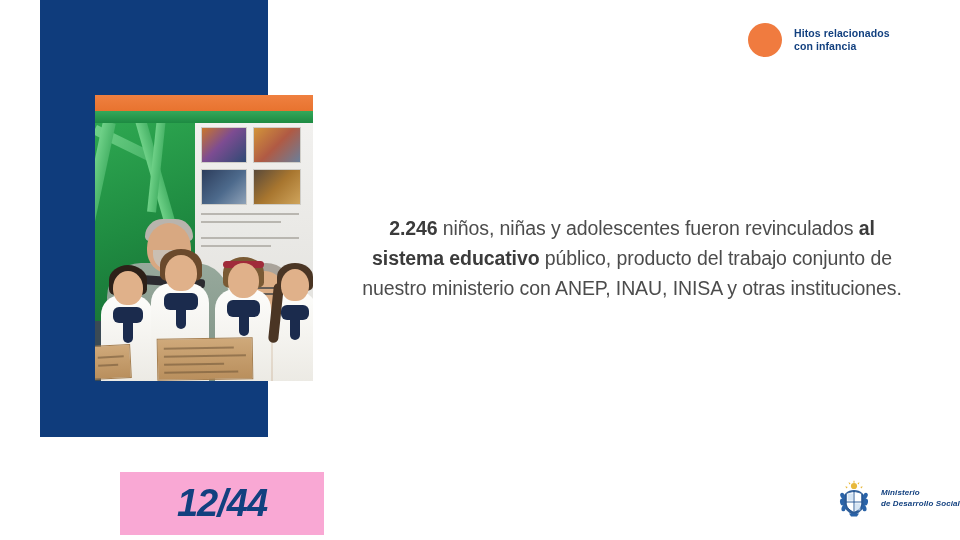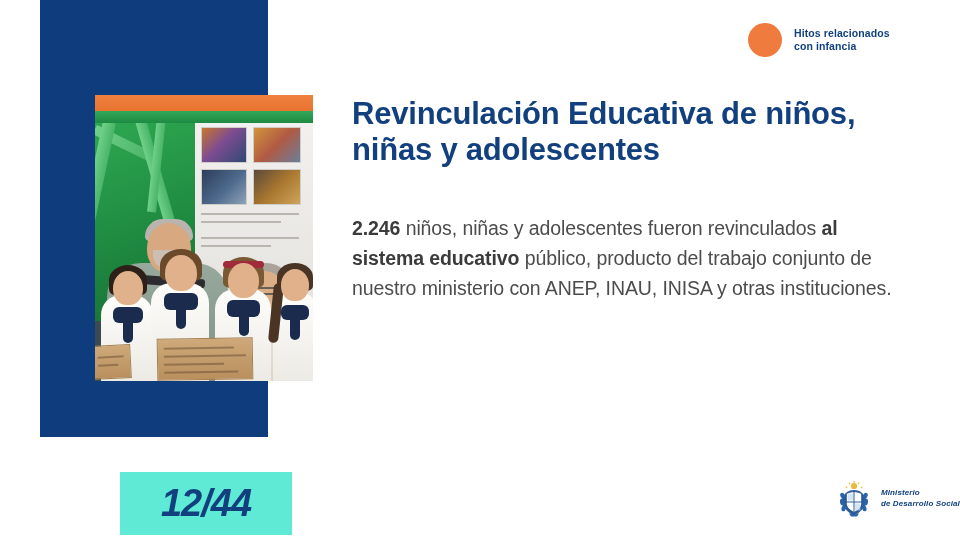--- a/index.html
+++ b/index.html
@@ -202,32 +202,33 @@
   
   .title {
     position: absolute; left: 352px; top: 96px; width: 540px;
     font-size: 31px; font-weight: bold; line-height: 1.17;
     color: #12407f; letter-spacing: -.2px;
   }
   .body-copy {
     position: absolute; left: 352px; top: 214px; width: 560px;
     font-size: 19.5px; line-height: 1.53; color: #4c4c4c;
     letter-spacing: -.1px;
+    text-align: center;
   }
   .body-copy b { color: #3b3b3b; font-weight: bold; }
 
   
   .footer-label {
     position: absolute; left: 12px; top: 487px;
     font-size: 10.5px; font-weight: bold; line-height: 1.3;
     color: #12407f; white-space: pre-line;
   }
   .counter-box {
-    position: absolute; left: 120px; top: 472px; width: 172px; height: 63px;
-    background: #5eead4;
+    position: absolute; left: 120px; top: 472px; width: 204px; height: 63px;
+    background: #f9a8d4;
     display: flex; align-items: center; justify-content: center;
   }
   .counter-text {
     font-size: 38px; font-weight: bold; color: #12407f;
     letter-spacing: -1px; font-style: italic;
   }
 
   .mides {
     position: absolute; left: 836px; top: 480px;
     display: flex; align-items: center; gap: 9px;
@@ -315,21 +316,20 @@
       <div class="ph-scrawl" style="top:32px; width:74px"></div>
     </div>
   </div>
 
   <div class="hdr-badge">
     <div class="hdr-circle"></div>
     <div class="hdr-text">Hitos relacionados
 con infancia</div>
   </div>
 
-  <h1 class="title">Revinculación Educativa de niños, niñas y adolescentes</h1>
 
   <p class="body-copy">
     <b>2.246</b><span> niños, niñas y adolescentes fueron revinculados </span><b>al sistema educativo</b><span> público, producto del trabajo conjunto de nuestro ministerio con ANEP, INAU, INISA y otras instituciones.</span>
   </p>
 
 
   <div class="counter-box">
     <span class="counter-text">12/44</span>
   </div>
 

